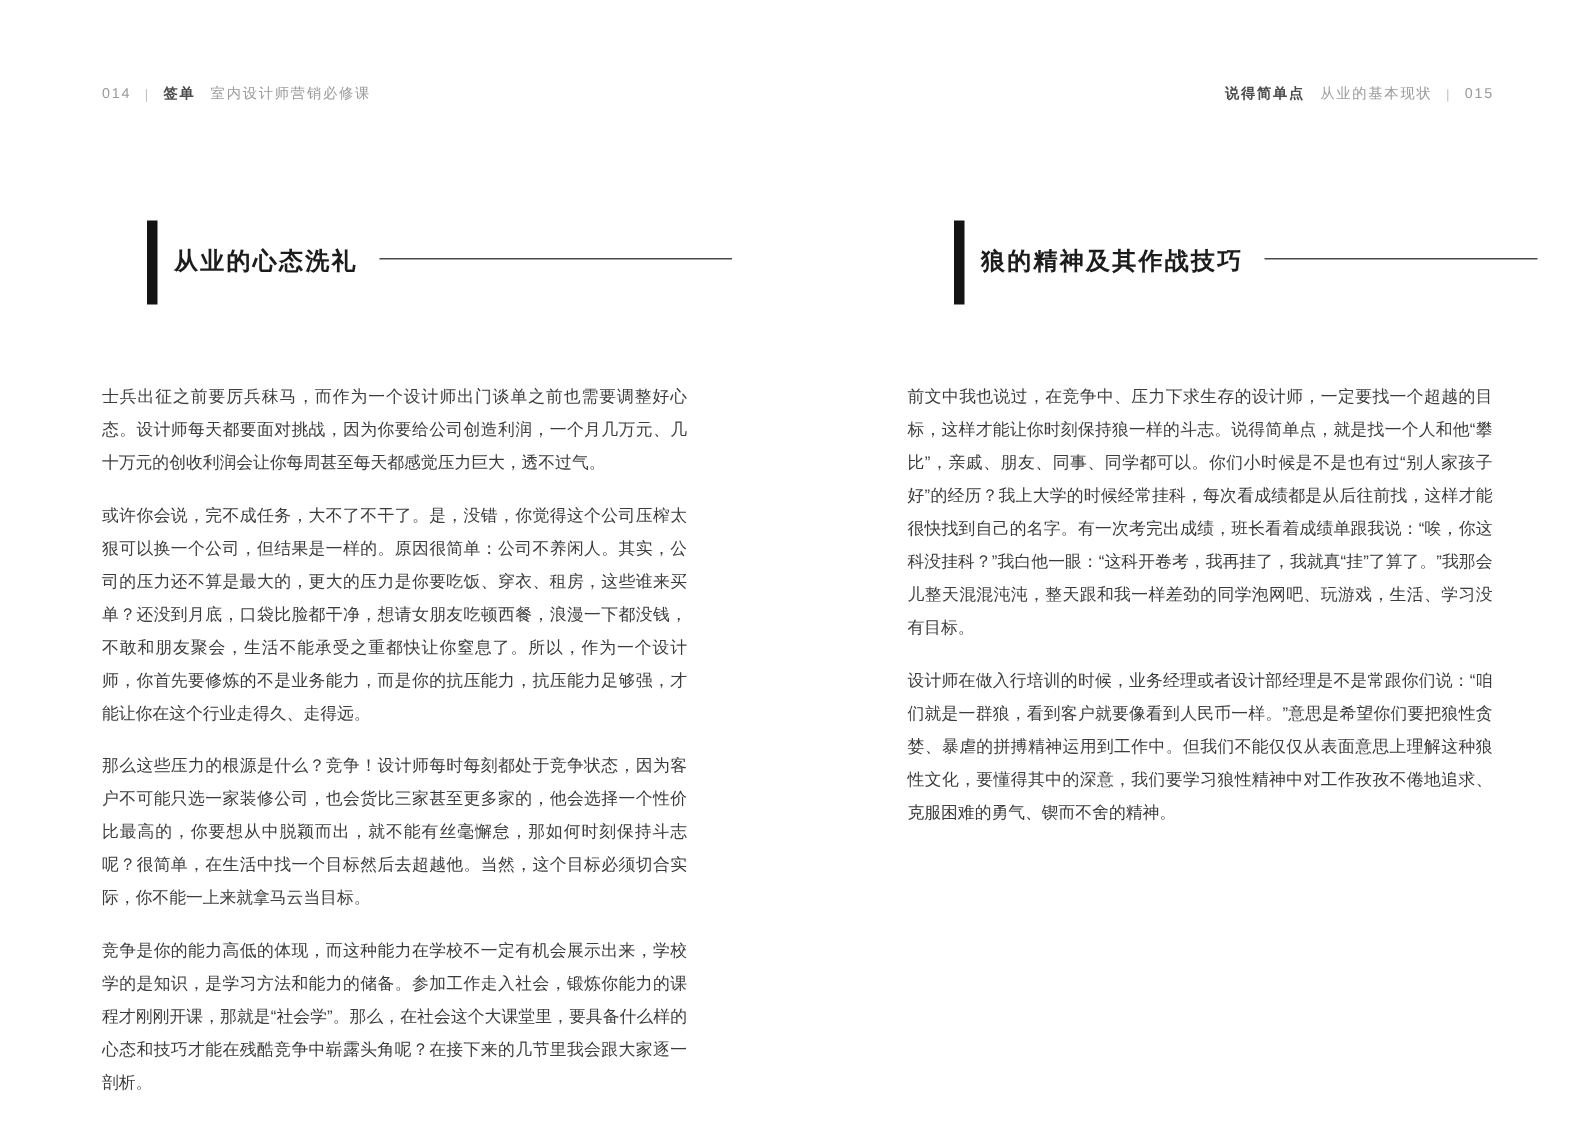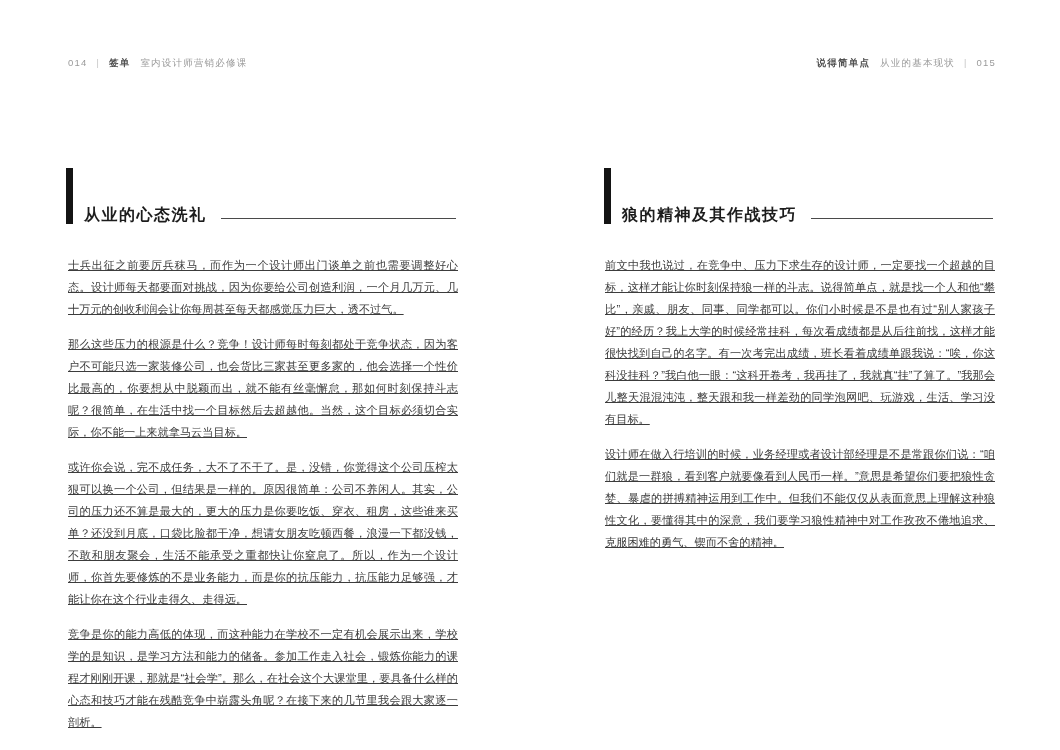--- a/index.html
+++ b/index.html
@@ -19,41 +19,41 @@
     font-size:9.5px; color:#9a9a9a; letter-spacing:1.2px;
     line-height:12px;
   }
   .rh-group { display:flex; align-items:flex-start; white-space:nowrap; }
   .rh-sep { color:#c3c3c3; margin:0 9px; font-size:9px; }
   .rh-strong { color:#4d4d4d; font-weight:bold; margin-right:10px; }
   .rh-muted { color:#9a9a9a; }
 
   
   .chapter-head {
-    position:absolute; top:168px;
-    display:flex; align-items:flex-end; height:56px;
+    position:absolute; top:147px;
+    display:flex; align-items:center; height:56px;margin-left:32px;
   }
   .chapter-head.left  { left:66px;  width:392px; }
   .chapter-head.right { left:604px; width:391px; }
   .head-bar { width:7px; height:56px; background:#141414; flex:0 0 auto; }
   .chapter-title {
     margin:0 0 1px 11px; font-size:16px; font-weight:bold;
     color:#1c1c1c; letter-spacing:1.5px; line-height:1; white-space:nowrap;
   }
   .head-rule { flex:1 1 auto; height:1px; background:#4a4a4a; margin:0 2px 5px 14px; }
 
   
   .page-body {
     position:absolute; top:254px; width:390px;
     font-size:11.2px; line-height:22px; color:#3c3c3c;
     text-align:justify; text-justify:inter-ideograph;
   }
   .page-body.left  { left:68px; }
   .page-body.right { left:605px; }
-  .page-body p { margin:0 0 13px 0;text-decoration:underline; }
+  .page-body p { margin:0 0 13px 0; }
   .page-body p:last-child { margin-bottom:0; }
 </style>
 </head>
 <body>
 
 <div class="running-head">
   <div class="rh-group">
     <span class="rh-muted">014</span>
     <span class="rh-sep">|</span>
     <span class="rh-strong">签单</span>
@@ -74,21 +74,21 @@
 </div>
 
 <div class="chapter-head right">
   <span class="head-bar"></span>
   <h1 class="chapter-title">狼的精神及其作战技巧</h1>
   <span class="head-rule"></span>
 </div>
 
 <div class="page-body left">
   <p>士兵出征之前要厉兵秣马，而作为一个设计师出门谈单之前也需要调整好心态。设计师每天都要面对挑战，因为你要给公司创造利润，一个月几万元、几十万元的创收利润会让你每周甚至每天都感觉压力巨大，透不过气。</p>
+  <p>或许你会说，完不成任务，大不了不干了。是，没错，你觉得这个公司压榨太狠可以换一个公司，但结果是一样的。原因很简单：公司不养闲人。其实，公司的压力还不算是最大的，更大的压力是你要吃饭、穿衣、租房，这些谁来买单？还没到月底，口袋比脸都干净，想请女朋友吃顿西餐，浪漫一下都没钱，不敢和朋友聚会，生活不能承受之重都快让你窒息了。所以，作为一个设计师，你首先要修炼的不是业务能力，而是你的抗压能力，抗压能力足够强，才能让你在这个行业走得久、走得远。</p>
   <p>那么这些压力的根源是什么？竞争！设计师每时每刻都处于竞争状态，因为客户不可能只选一家装修公司，也会货比三家甚至更多家的，他会选择一个性价比最高的，你要想从中脱颖而出，就不能有丝毫懈怠，那如何时刻保持斗志呢？很简单，在生活中找一个目标然后去超越他。当然，这个目标必须切合实际，你不能一上来就拿马云当目标。</p>
-  <p>或许你会说，完不成任务，大不了不干了。是，没错，你觉得这个公司压榨太狠可以换一个公司，但结果是一样的。原因很简单：公司不养闲人。其实，公司的压力还不算是最大的，更大的压力是你要吃饭、穿衣、租房，这些谁来买单？还没到月底，口袋比脸都干净，想请女朋友吃顿西餐，浪漫一下都没钱，不敢和朋友聚会，生活不能承受之重都快让你窒息了。所以，作为一个设计师，你首先要修炼的不是业务能力，而是你的抗压能力，抗压能力足够强，才能让你在这个行业走得久、走得远。</p>
   <p>竞争是你的能力高低的体现，而这种能力在学校不一定有机会展示出来，学校学的是知识，是学习方法和能力的储备。参加工作走入社会，锻炼你能力的课程才刚刚开课，那就是“社会学”。那么，在社会这个大课堂里，要具备什么样的心态和技巧才能在残酷竞争中崭露头角呢？在接下来的几节里我会跟大家逐一剖析。</p>
 </div>
 
 <div class="page-body right">
   <p>前文中我也说过，在竞争中、压力下求生存的设计师，一定要找一个超越的目标，这样才能让你时刻保持狼一样的斗志。说得简单点，就是找一个人和他“攀比”，亲戚、朋友、同事、同学都可以。你们小时候是不是也有过“别人家孩子好”的经历？我上大学的时候经常挂科，每次看成绩都是从后往前找，这样才能很快找到自己的名字。有一次考完出成绩，班长看着成绩单跟我说：“唉，你这科没挂科？”我白他一眼：“这科开卷考，我再挂了，我就真“挂”了算了。”我那会儿整天混混沌沌，整天跟和我一样差劲的同学泡网吧、玩游戏，生活、学习没有目标。</p>
   <p>设计师在做入行培训的时候，业务经理或者设计部经理是不是常跟你们说：“咱们就是一群狼，看到客户就要像看到人民币一样。”意思是希望你们要把狼性贪婪、暴虐的拼搏精神运用到工作中。但我们不能仅仅从表面意思上理解这种狼性文化，要懂得其中的深意，我们要学习狼性精神中对工作孜孜不倦地追求、克服困难的勇气、锲而不舍的精神。</p>
 </div>
 
 </body></html>

